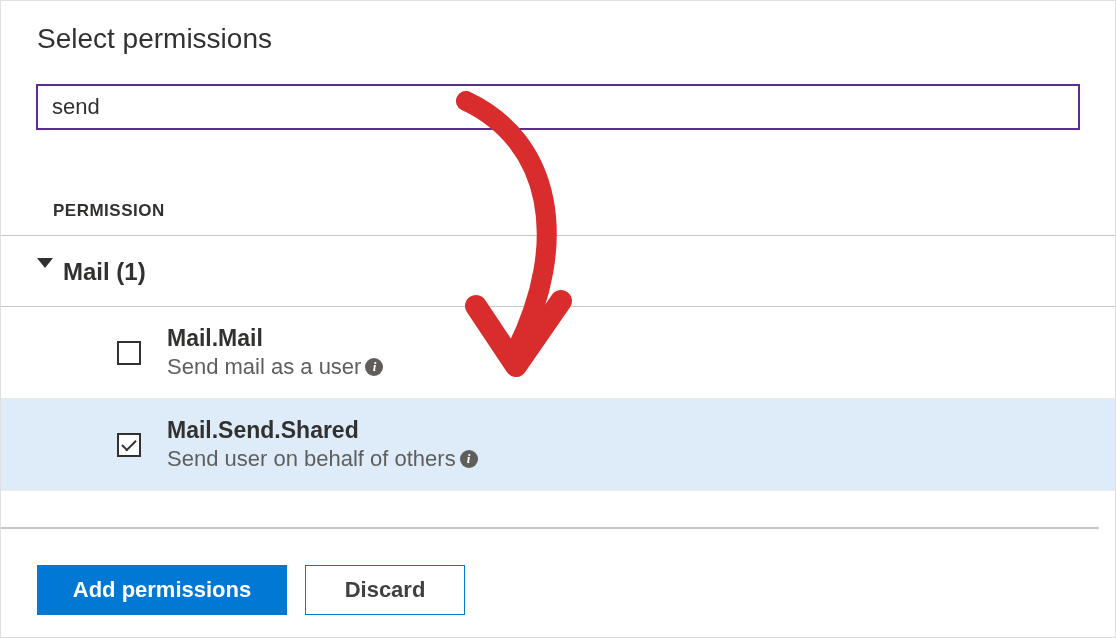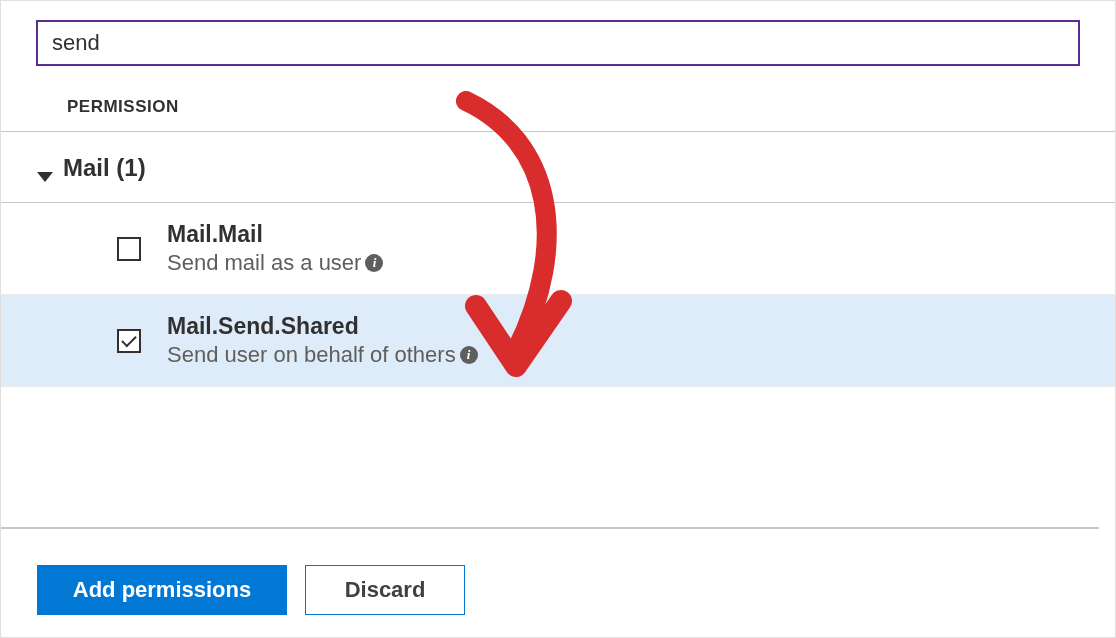--- a/index.html
+++ b/index.html
@@ -39,34 +39,35 @@
       border: 1px solid #605e5c;
       outline: 2px solid #5c2d91;
       outline-offset: -1px;
       padding: 5px 14px;
       font-size: 22px;
       font-family: inherit;
       color: #323130;
       background: #ffffff;
     }
     .column-header {
-      padding: 32px 36px 14px 66px;
+      padding: 32px 36px 14px 52px;
       border-bottom: 1px solid #c8c6c4;
+      margin-top: 40px;
     }
     .column-header-text {
       font-size: 17px;
       font-weight: 700;
       letter-spacing: 0.5px;
       color: #323130;
     }
     .group-header {
       padding: 22px 36px 20px 36px;
       border-bottom: 1px solid #c8c6c4;
       display: flex;
-      align-items: flex-end;
+      align-items: flex-start;
       gap: 10px;
       cursor: pointer;
     }
     .caret {
       width: 0;
       height: 0;
       border-left: 8px solid transparent;
       border-right: 8px solid transparent;
       border-top: 10px solid #323130;
     }
@@ -172,20 +173,23 @@
       top: 90px;
       left: 420px;
       pointer-events: none;
     }
   </style>
 </head>
 <body>
 
 <div class="panel">
 
+  <div class="header">
+    <h2 class="header-title">Select permissions</h2>
+  </div>
 
   <div class="search-container">
     <input type="text" class="search-input" value="send" style="">
   </div>
 
   <div class="column-header">
     <span class="column-header-text">PERMISSION</span>
   </div>
 
   <div class="group-header">

